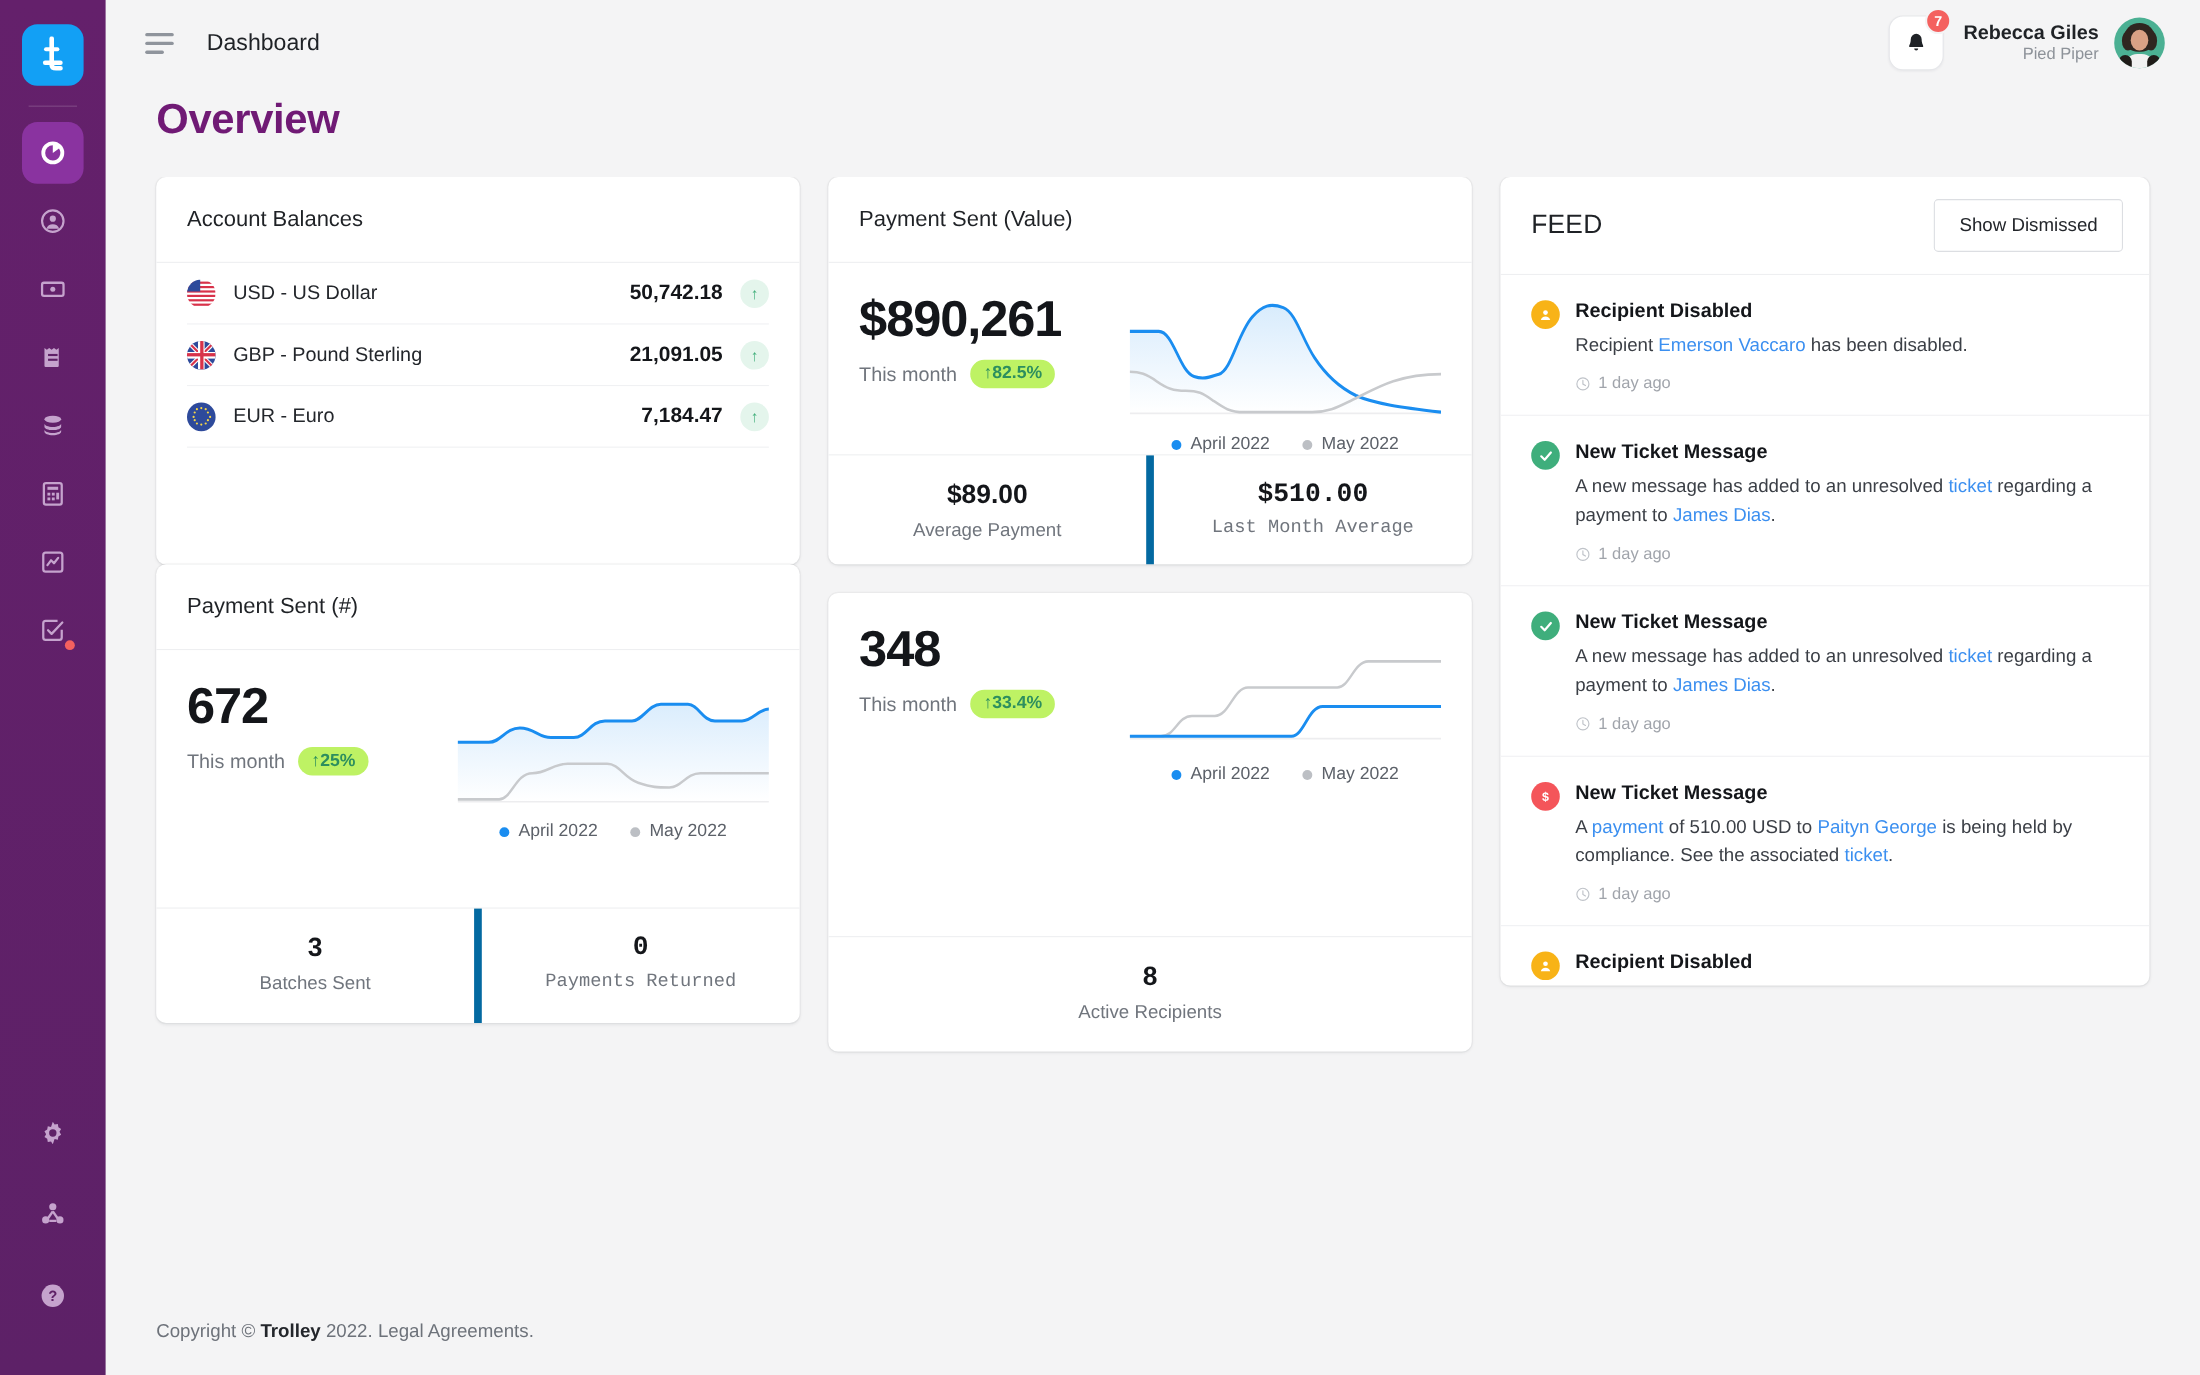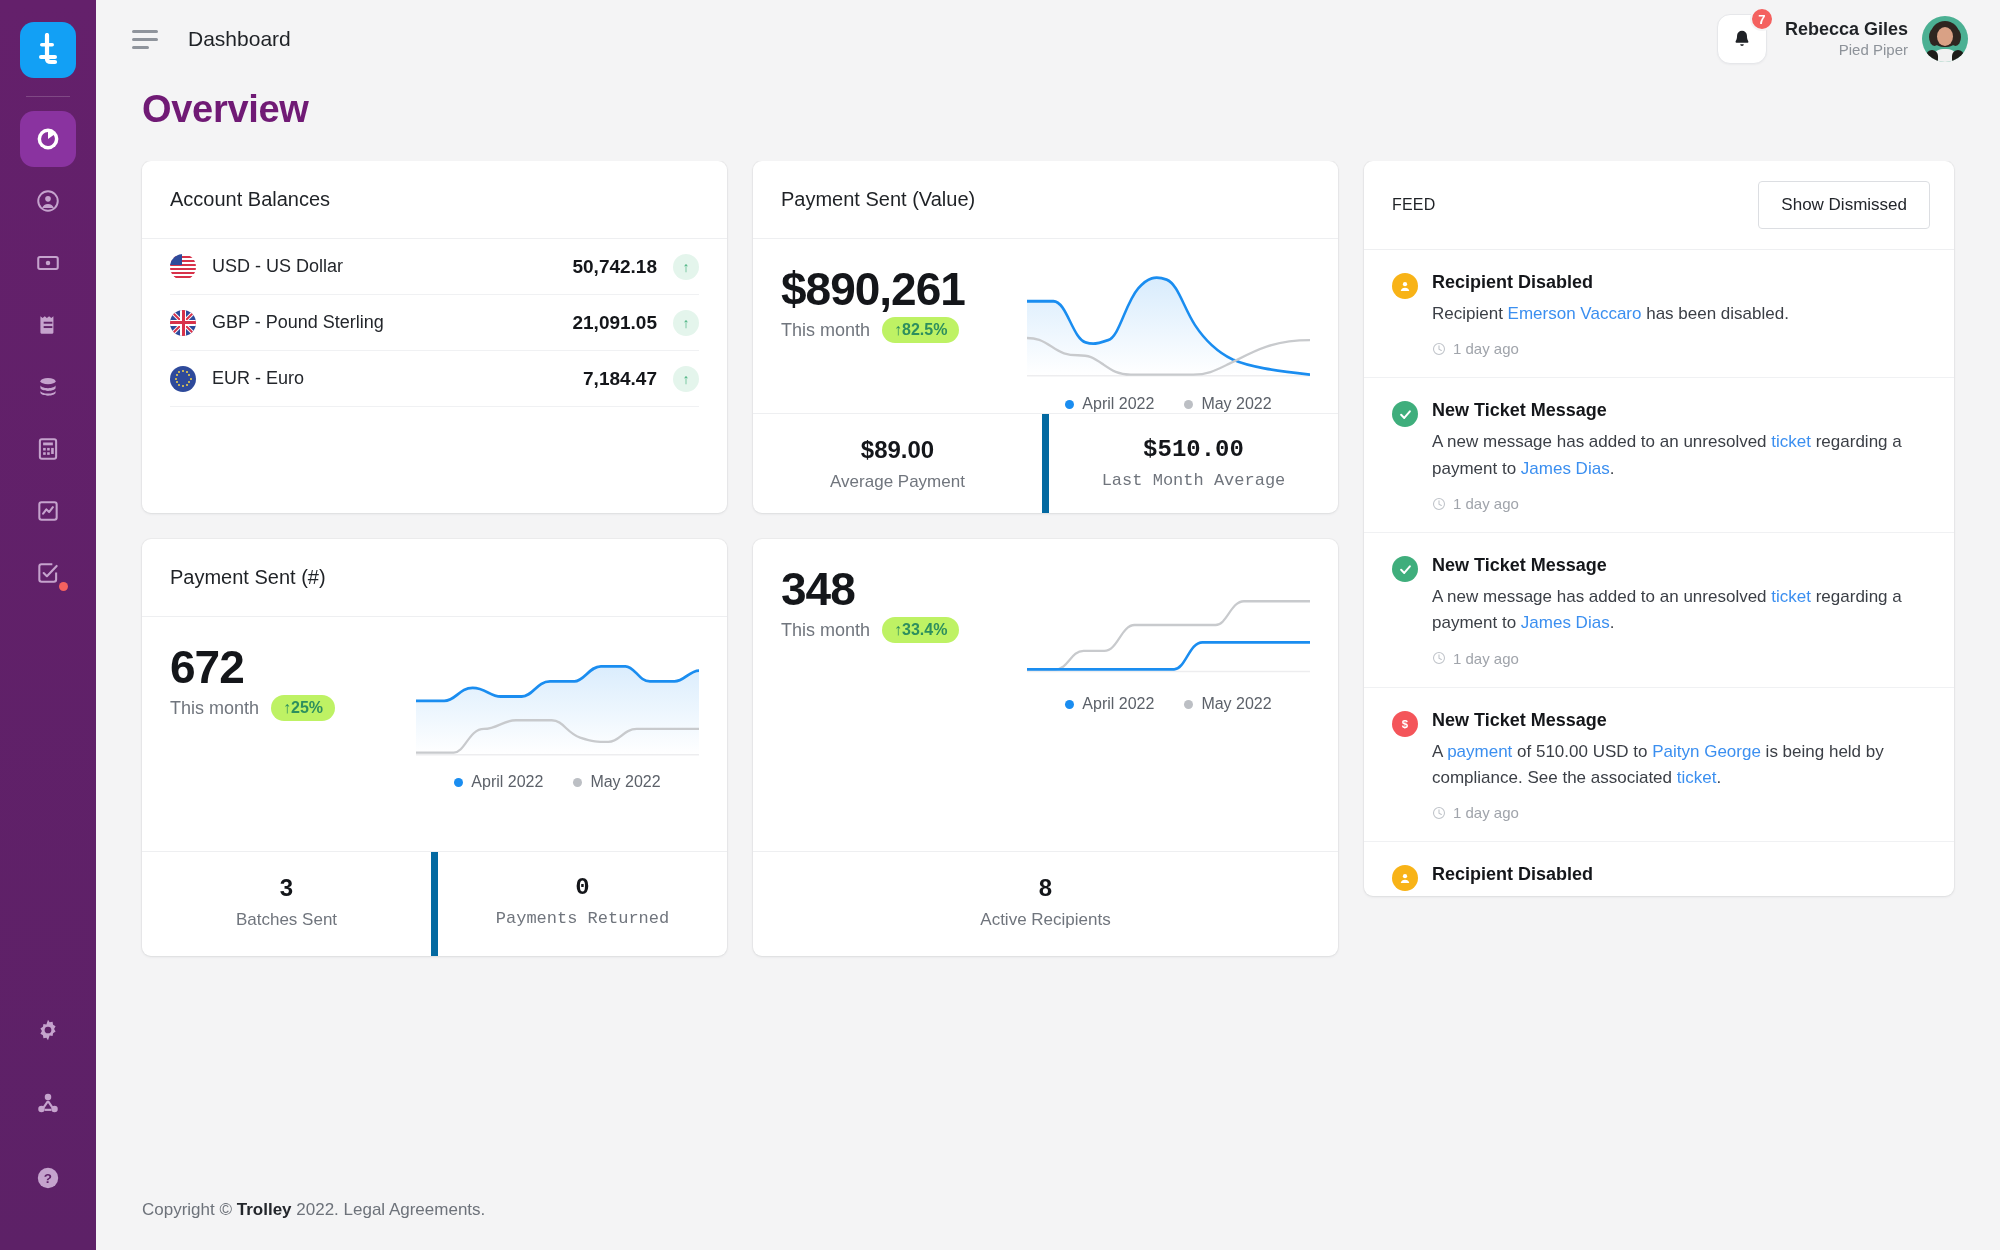--- a/index.html
+++ b/index.html
@@ -87,37 +87,37 @@
   .avatar .face { position:absolute; left:15px; top:11px; width:16px; height:19px; border-radius:50%; background:#d9a185; }
   .avatar .hair2 { position:absolute; left:7px; top:12px; width:11px; height:18px; border-radius:50%; background:#2f2620; }
   .avatar .hair3 { position:absolute; left:28px; top:12px; width:11px; height:18px; border-radius:50%; background:#2f2620; }
   .avatar .body { position:absolute; left:9px; bottom:0; width:28px; height:13px; border-radius:12px 12px 0 0; background:#f1f1f1; }
   .avatar .shoulderL { position:absolute; left:4px; bottom:0; width:12px; height:12px; border-radius:8px 8px 0 0; background:#1f1b18; }
   .avatar .shoulderR { position:absolute; right:4px; bottom:0; width:12px; height:12px; border-radius:8px 8px 0 0; background:#1f1b18; }
 
   .page-title { font-size: 38px; font-weight: 700; color: #701a75; padding: 10px 0 30px 46px; letter-spacing: -0.3px; }
 
   .content { flex: 1; padding: 0 46px 0 46px; display: flex; gap: 26px; overflow: hidden; }
-  .col-left { display: flex; flex-direction: column; gap: 26px; width: 585px; flex-shrink: 0; }
+  .col-left { display: flex; flex-direction: column; width: 585px; flex-shrink: 0; }
   .col-mid  { display: flex; flex-direction: column; gap: 26px; width: 585px; flex-shrink: 0; }
   .col-right { flex: 1; min-width: 0; }
 
   .card {
     background: #fff; border-radius: 9px;
     box-shadow: 0 1px 3px rgba(16,24,40,0.08), 0 0 0 1px rgba(16,24,40,0.03);
     display: flex; flex-direction: column; overflow: hidden;
   }
   .card-head {
     padding: 26px 28px; font-size: 20px; color: #1f2226;
     border-bottom: 1px solid #eeeff1;
     display: flex; align-items: center; justify-content: space-between;
     min-height: 78px;
   }
   .card-head.feed { padding: 20px 24px 20px 28px; }
-  .feed-title { font-size: 16px; color: #1f2226; letter-spacing: 0.2px; }
+  .feed-title { font-size: 24px; color: #1f2226; letter-spacing: 0.2px; }
   .show-dismissed {
     border: 1px solid #dcdee2; background: #fff; border-radius: 4px;
     padding: 13px 22px; font-size: 17px; color: #23262b; cursor: pointer;
     font-family: "Liberation Sans", sans-serif;
   }
 
   
   .bal-list { padding: 0 28px; }
   .bal-row {
     display: flex; align-items: center; height: 56px;
@@ -147,21 +147,21 @@
   .flag-gb .h { position:absolute; top:10px; left:0; width:100%; height:6px; background:#fff; }
   .flag-gb .v2 { position:absolute; left:11.5px; top:0; width:3px; height:100%; background:#d8324a; }
   .flag-gb .h2 { position:absolute; top:11.5px; left:0; width:100%; height:3px; background:#d8324a; }
   .flag-eu { background: #2e4a9b; }
   .flag-eu .star { position:absolute; width:2px; height:2px; background:#f5d547; border-radius:50%; }
 
   
   .metric-body { display: flex; padding: 26px 28px 0 28px; flex: 1; }
   .metric-left { width: 246px; flex-shrink: 0; }
   .metric-big { font-size: 46px; font-weight: 700; color: #14161a; letter-spacing: -1px; line-height: 1.05; }
-  .metric-sub { display: flex; align-items: center; gap: 12px; margin-top: 4px; }
+  .metric-sub { display: flex; align-items: center; gap: 12px; margin-top: 14px; }
   .metric-sub-label { font-size: 18px; color: #70757d; }
   .pill {
     background: #bef264; color: #2d8f5e; border-radius: 13px;
     padding: 4px 12px; font-size: 16px; font-weight: 700;
     display: inline-flex; align-items: center; gap: 3px;
   }
   .metric-right { flex: 1; display: flex; flex-direction: column; padding-top: 6px; }
   .spark { width: 100%; height: 108px; }
   .spark-legend { display: flex; justify-content: center; gap: 30px; margin-top: 16px; }
   .legend-item { display: flex; align-items: center; gap: 8px; font-size: 16px; color: #5c6169; }

